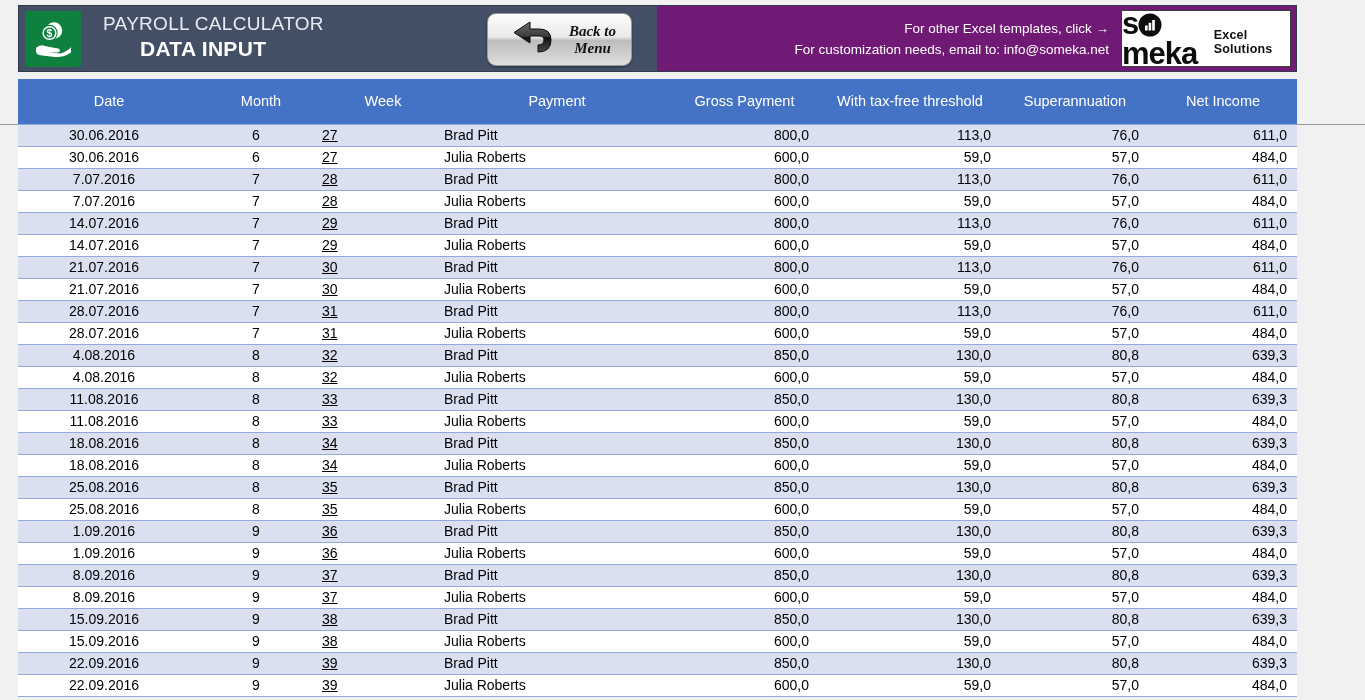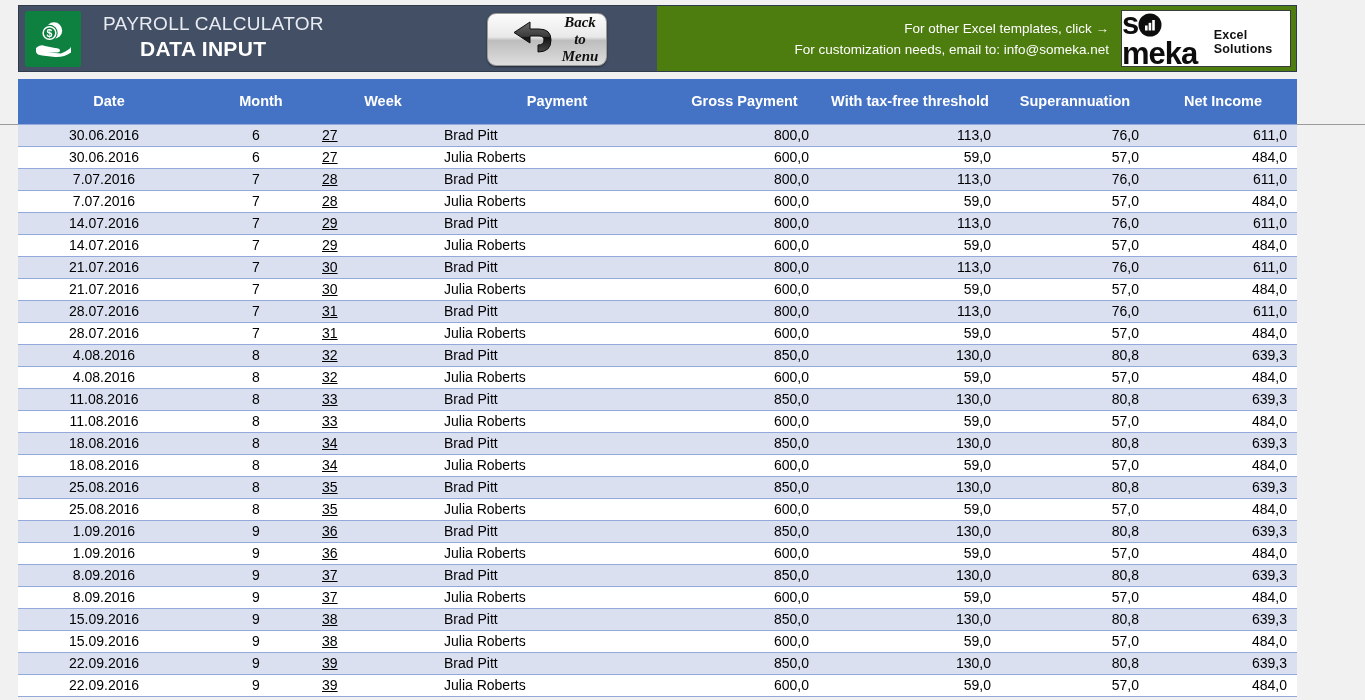--- a/index.html
+++ b/index.html
@@ -21,21 +21,21 @@
   }
   .banner-left {
     width: 638px;
     background: #434f65;
     position: relative;
     display: flex;
     align-items: center;
   }
   .banner-right {
     flex: 1;
-    background: #4d7c0f;
+    background: #701a75;
     position: relative;
     display: flex;
     align-items: center;
     justify-content: flex-end;
   }
 
   .logo-square {
     width: 56px; height: 56px;
     margin-left: 6px;
     background: #0e8140;
@@ -61,21 +61,21 @@
     line-height: 26px;
     margin-top: 3px;
     color: #ffffff;
     margin-left: 37px;
   }
 
   
   .back-btn {
     position: absolute;
     left: 468px; top: 7px;
-    width: 120px; height: 53px;
+    width: 145px; height: 53px;
     border-radius: 9px;
     background: linear-gradient(180deg,#fcfcfc 0%,#e9e9e9 45%,#bdbdbd 52%,#dedede 100%);
     border: 1px solid #9a9a9a;
     box-shadow: 0 1px 2px rgba(0,0,0,.45);
     display: flex;
     align-items: center;
     cursor: pointer;
     padding-left: 18px;
   }
   .back-btn .arrow { margin-left: 4px; flex: none; }
@@ -136,21 +136,21 @@
   }
   table.grid {
     border-collapse: collapse;
     width: 1279px;
     table-layout: fixed;
   }
   table.grid th {
     background: #4472c4;
     color: #ffffff;
     font-size: 14.5px;
-    font-weight: bold;
+    font-weight: normal;
     height: 45px;
     text-align: center;
     vertical-align: middle;
     border: none;
     padding: 0;
   }
   table.grid td {
     height: 22px;
     font-size: 14px;
     color: #000000;

